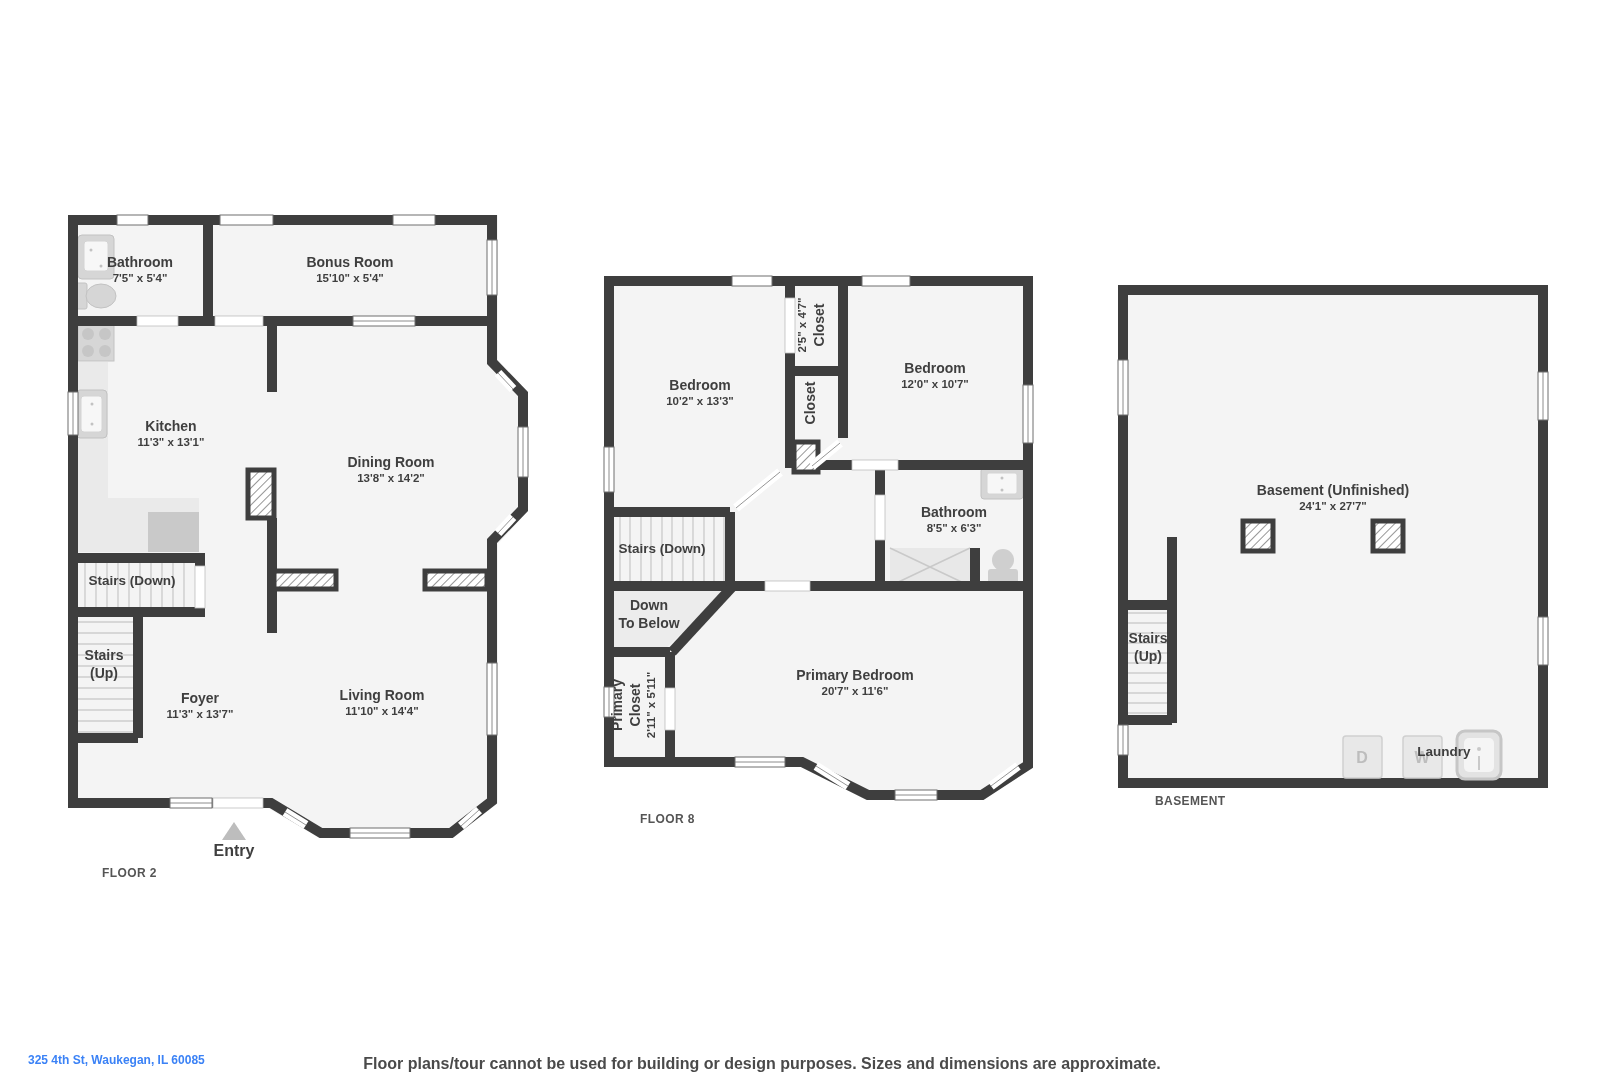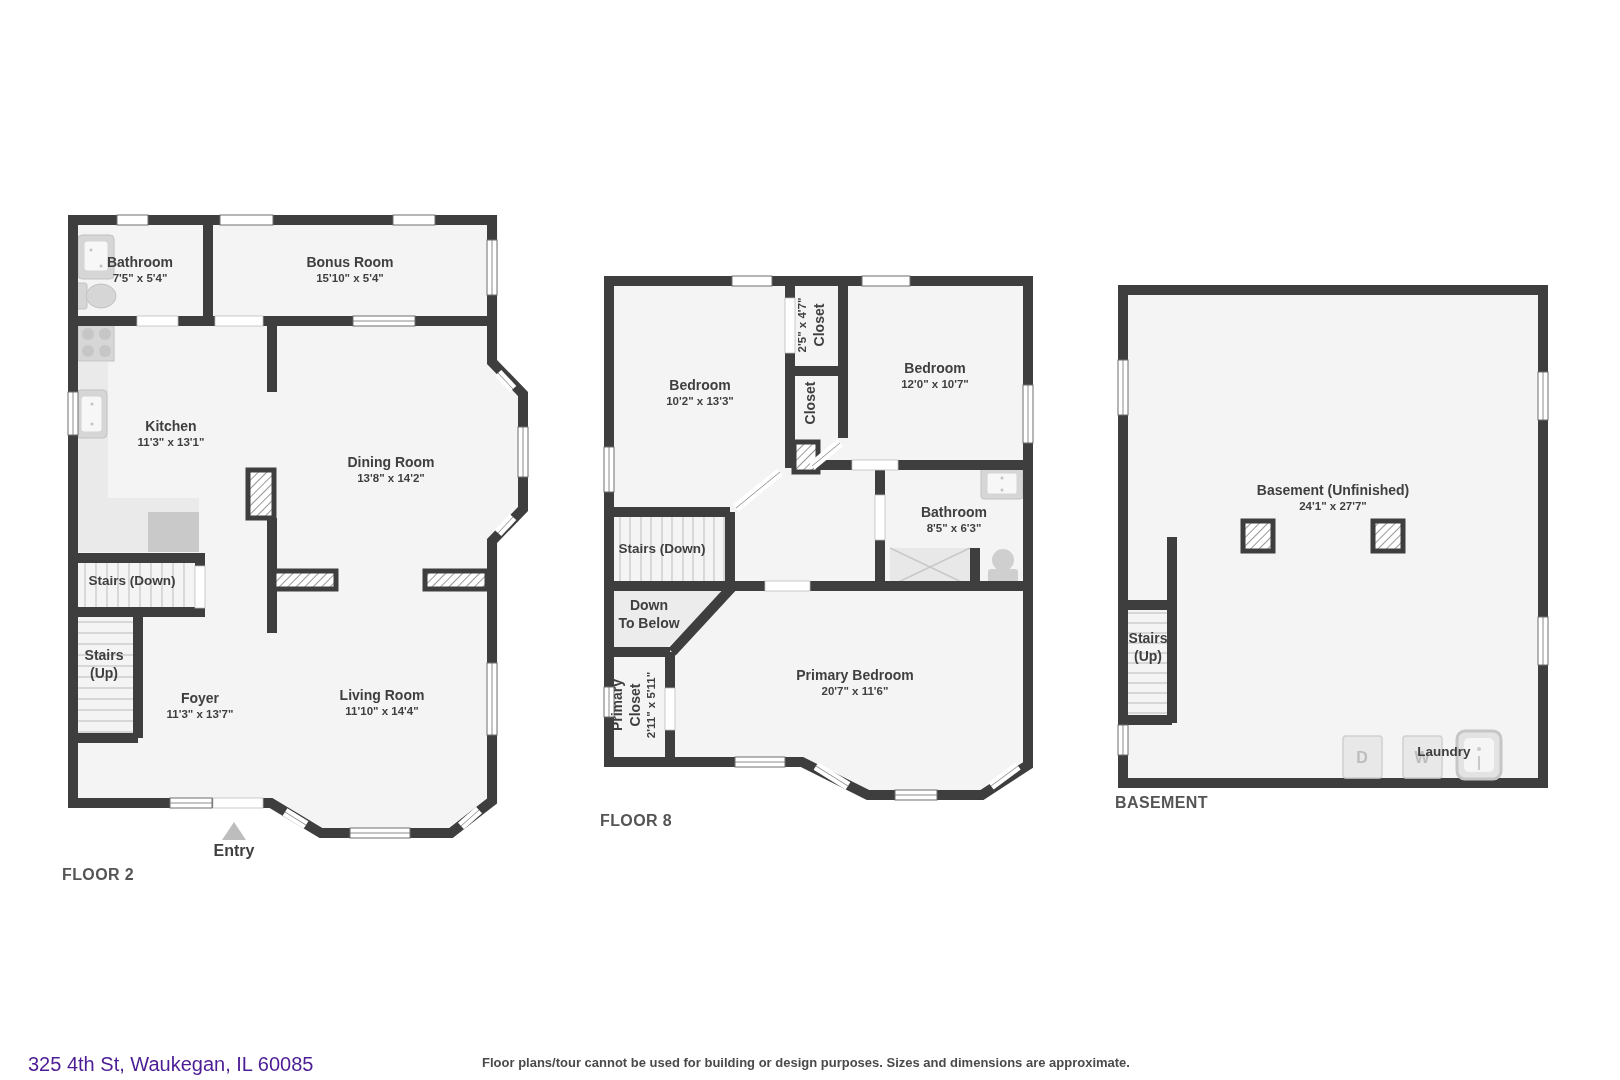--- a/index.html
+++ b/index.html
@@ -24,23 +24,23 @@
   .burner{fill:#c6c6c6;stroke:none;}
   .hatchrect{stroke:var(--wall);stroke-width:5;}
   .openbelow{fill:#ececec;stroke:none;}
   .tubx{stroke:#c9c9c9;stroke-width:1.5;}
   .appl{fill:#e8e8e8;stroke:#d0d0d0;stroke-width:1.5;}
   .appl-letter{font-family:"Liberation Sans",sans-serif;font-weight:bold;font-size:16px;fill:#bdbdbd;text-anchor:middle;}
   .lbl{position:absolute;transform:translate(-50%,-50%);text-align:center;color:var(--text);font-weight:700;white-space:nowrap;line-height:1.3;}
   .lbl.vert{transform:translate(-50%,-50%) rotate(-90deg);}
   .rname{font-size:14px;}
   .rdim{font-size:11.5px;}
-  .floor-tag{position:absolute;font-size:16px;font-weight:700;color:#555555;letter-spacing:.4px;}
-  .addr{position:absolute;left:28px;top:1053px;font-size:20px;font-weight:400;color:#4c1d95;}
-  .disclaimer{position:absolute;left:806px;top:1055px;transform:translateX(-50%);font-size:13px;font-weight:700;color:#4a4a4a;}
+  .floor-tag{position:absolute;font-size:12px;font-weight:700;color:#555555;letter-spacing:.4px;margin-left:40px;}
+  .addr{position:absolute;left:28px;top:1053px;font-size:12px;font-weight:700;color:#3b82f6;}
+  .disclaimer{position:absolute;left:762px;top:1055px;transform:translateX(-50%);font-size:16px;font-weight:700;color:#4a4a4a;}
 </style>
 </head>
 <body>
 
 <div id="stage">
 
   <svg style="left:50px;top:200px" width="490" height="680" viewBox="50 200 490 680">
     <defs>
       <pattern id="h1" width="6" height="6" patternUnits="userSpaceOnUse" patternTransform="rotate(45)">
         <rect width="6" height="6" fill="#ffffff"></rect>

